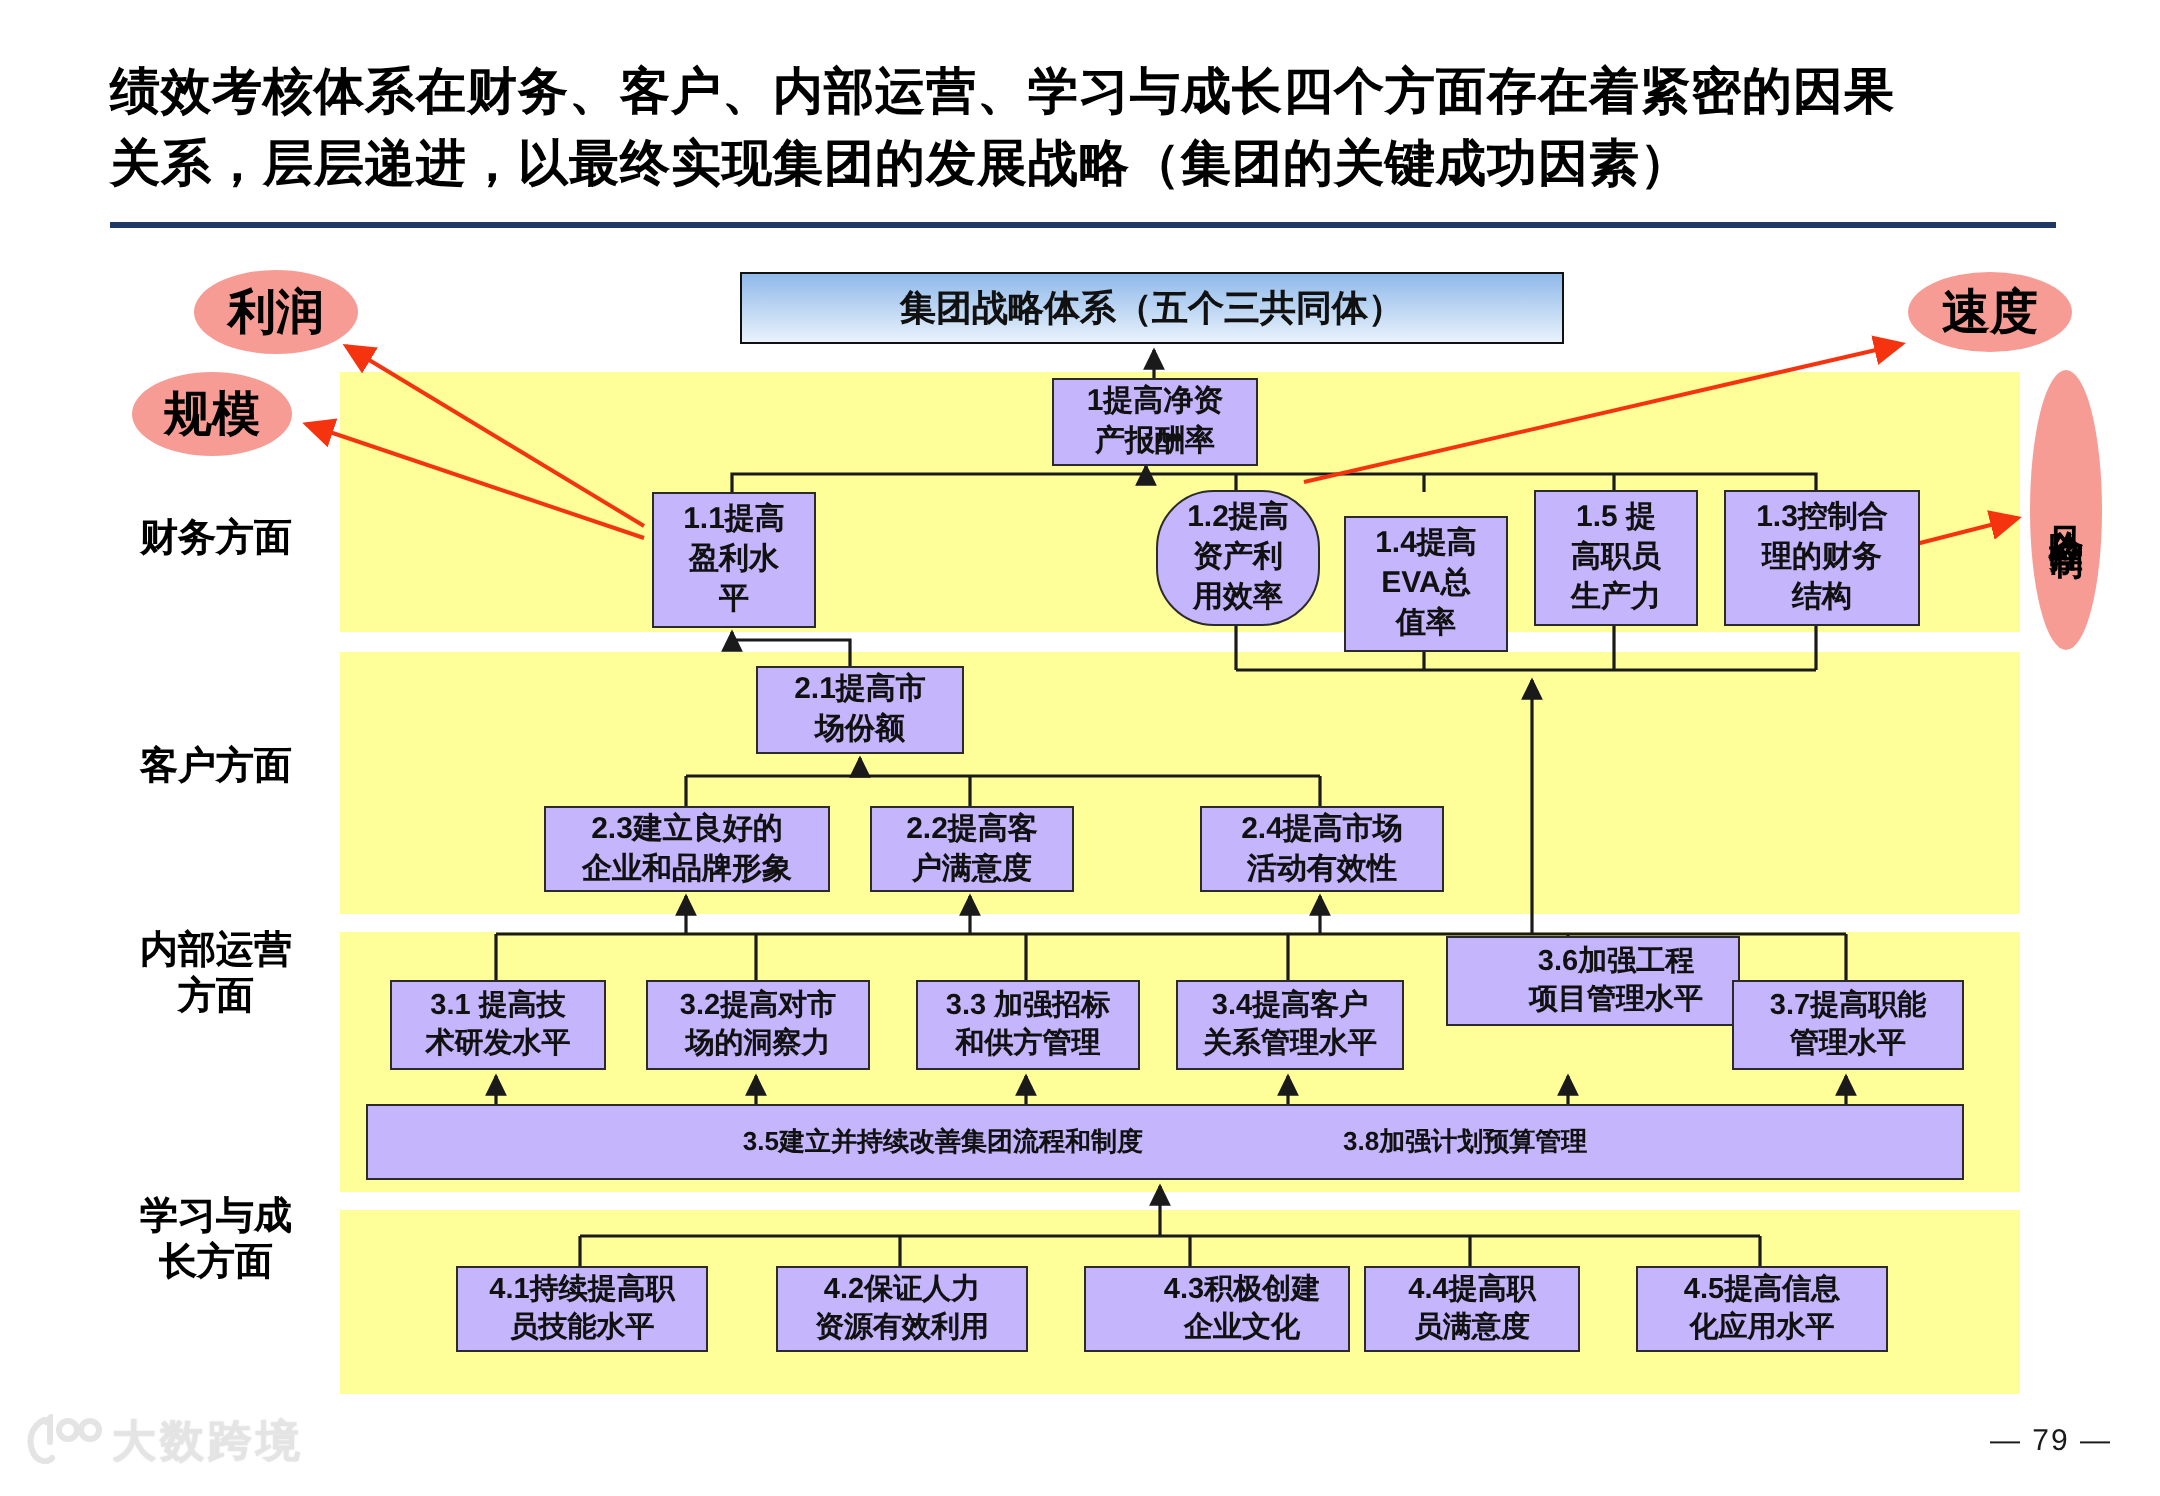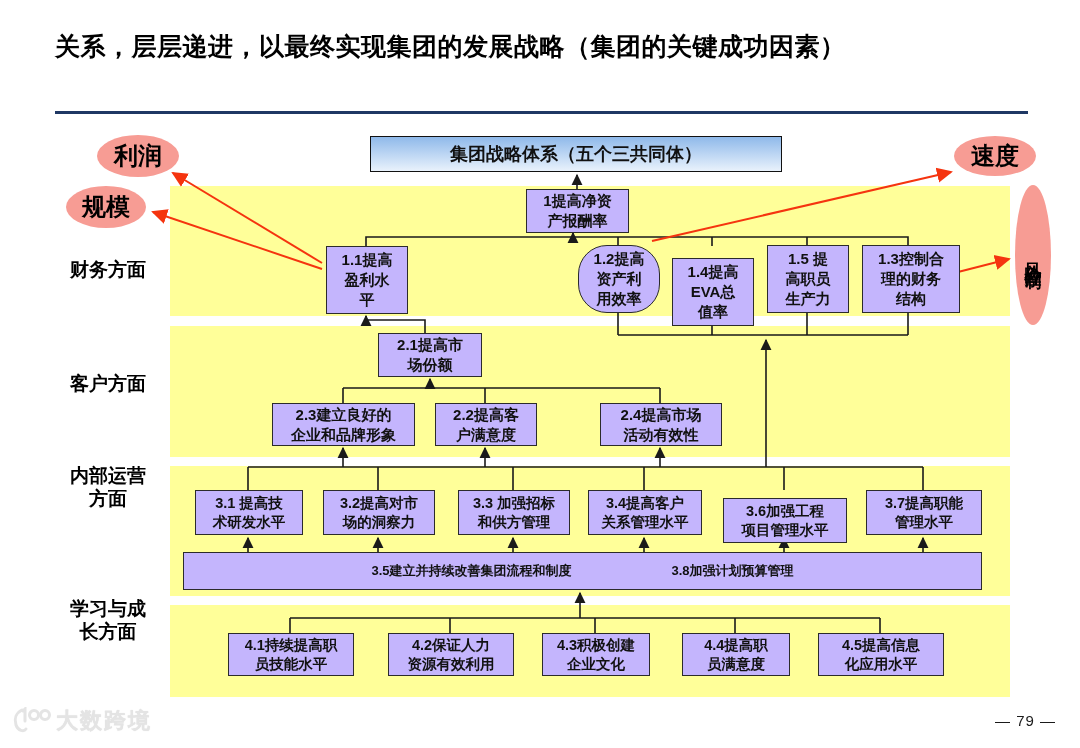--- a/index.html
+++ b/index.html
@@ -38,20 +38,21 @@
   
   #logo{left:12px;top:706px;display:flex;align-items:center;gap:4px;color:#E4E4E4;
         font-size:22px;font-weight:700;letter-spacing:2px;
         text-shadow:0 0 1px #dcdcdc;}
   #page-num{right:24px;top:712px;font-size:15px;color:#1a1a1a;letter-spacing:1px;}
 </style>
 </head>
 <body>
 
 <div class="abs" id="title">
+  <div>绩效考核体系在财务、客户、内部运营、学习与成长四个方面存在着紧密的因果</div>
   <div>关系，层层递进，以最终实现集团的发展战略（集团的关键成功因素）</div>
 </div>
 <div class="abs" id="title-rule"></div>
 
 <div class="abs band" style="top:186px;height:130px;"></div>
 <div class="abs band" style="top:326px;height:131px;"></div>
 <div class="abs band" style="top:466px;height:130px;"></div>
 <div class="abs band" style="top:605px;height:92px;"></div>
 
 <div class="abs sec-label" style="top:258px;">财务方面</div>
@@ -134,34 +135,34 @@
 活动有效性</div>
 
 <div class="node small" style="left:195px;top:490px;width:106px;height:43px;">3.1 提高技
 术研发水平</div>
 <div class="node small" style="left:323px;top:490px;width:110px;height:43px;">3.2提高对市
 场的洞察力</div>
 <div class="node small" style="left:458px;top:490px;width:110px;height:43px;">3.3 加强招标
 和供方管理</div>
 <div class="node small" style="left:588px;top:490px;width:112px;height:43px;">3.4提高客户
 关系管理水平</div>
-<div class="node small" style="left:723px;top:498px;width:122px;height:43px;">3.6加强工程
+<div class="node small" style="left:723px;top:468px;width:122px;height:43px;padding-left:23px;">3.6加强工程
 项目管理水平</div>
 <div class="node small" style="left:866px;top:490px;width:114px;height:43px;">3.7提高职能
 管理水平</div>
 <div class="node" id="wide-box">
   <span>3.5建立并持续改善集团流程和制度</span>
   <span>3.8加强计划预算管理</span>
 </div>
 
 <div class="node small" style="left:228px;top:633px;width:124px;height:41px;">4.1持续提高职
 员技能水平</div>
 <div class="node small" style="left:388px;top:633px;width:124px;height:41px;">4.2保证人力
 资源有效利用</div>
-<div class="node small" style="left:542px;top:633px;width:106px;height:41px;">4.3积极创建
+<div class="node small" style="left:542px;top:633px;width:106px;height:41px;padding-left:25px;">4.3积极创建
 企业文化</div>
 <div class="node small" style="left:682px;top:633px;width:106px;height:41px;">4.4提高职
 员满意度</div>
 <div class="node small" style="left:818px;top:633px;width:124px;height:41px;">4.5提高信息
 化应用水平</div>
 
 <div class="abs" id="logo">
   <svg width="40" height="28" viewBox="0 0 40 28">
     <path d="M10,3 C4,6 2,12 4,18 C6,24 12,25 14,22" fill="none" stroke="#E4E4E4" stroke-width="3" stroke-linecap="round"></path>
     <path d="M11,4 L13,2 L13,14" fill="none" stroke="#E4E4E4" stroke-width="3" stroke-linecap="round"></path>

